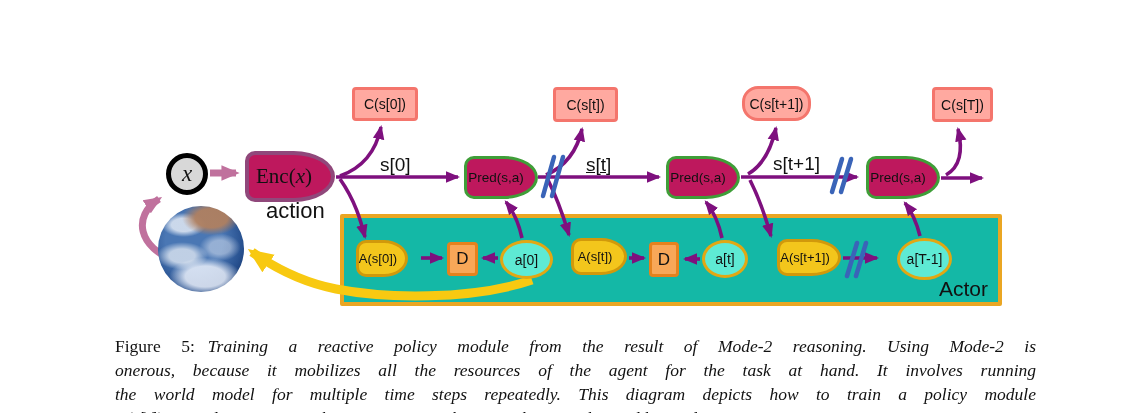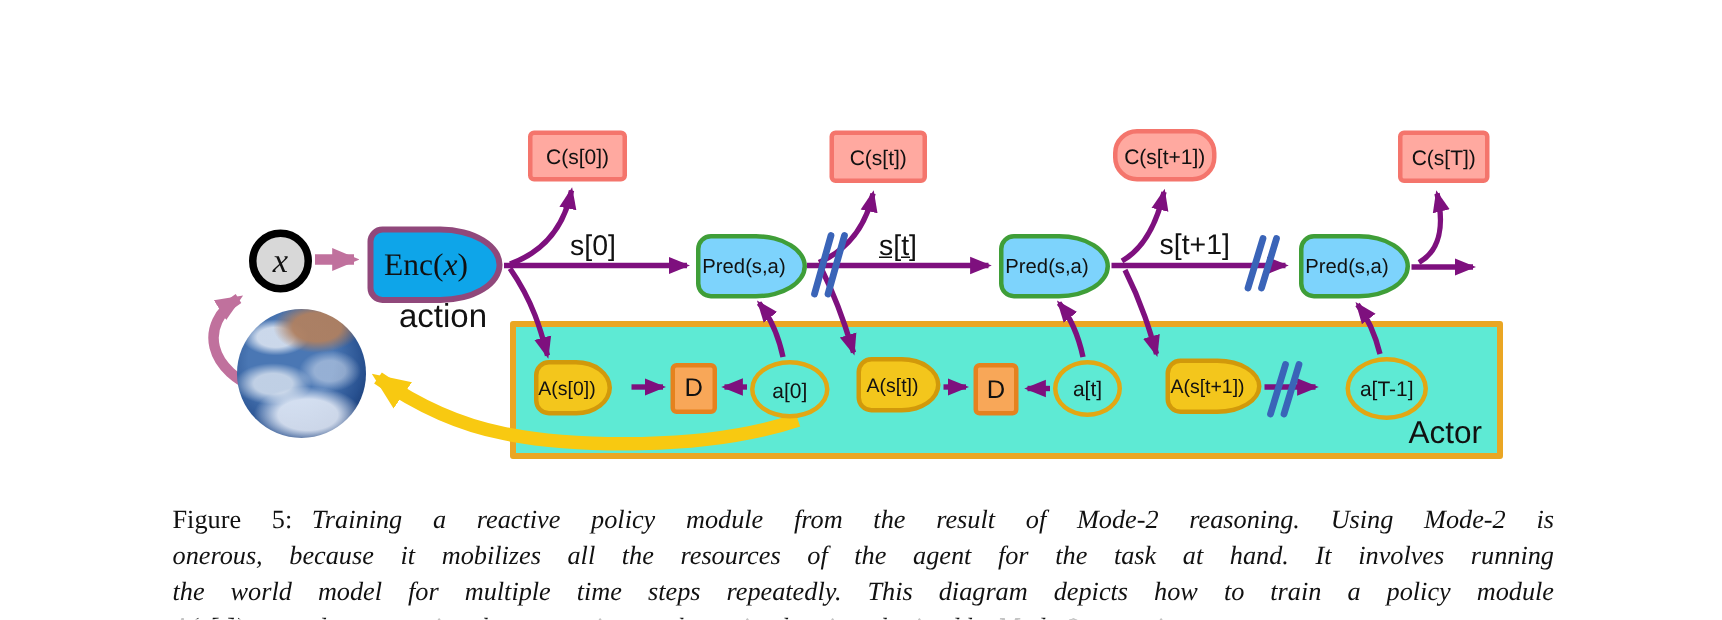--- a/index.html
+++ b/index.html
@@ -9,32 +9,32 @@
 
   .abs{position:absolute;}
   svg.arrows{position:absolute;left:0;top:0;width:1148px;height:413px;pointer-events:none;}
 
   
   .costbox{background:#ffa9a0;border:3px solid #f4756c;border-radius:4px;
            display:flex;align-items:center;justify-content:center;
            font-size:14px;color:#111;}
   .bullet{display:flex;align-items:center;justify-content:center;color:#111;
           border-radius:10px 46% 46% 10px / 10px 50% 50% 10px;}
-  .pred{background:#7dd3fc;border:3px solid #3f9e38;font-size:13.5px;padding-right:10px;}
-  .enc{background:#0ea5e9;border:4px solid #90487b;font-size:21px;padding-right:12px;
+  .pred{background:#be185d;border:3px solid #3f9e38;font-size:13.5px;padding-right:10px;}
+  .enc{background:#be185d;border:4px solid #90487b;font-size:21px;padding-right:12px;
        font-family:"Liberation Serif",serif;}
   .policy{background:#f3c61c;border:3px solid #d1990b;font-size:13px;padding-right:8px;}
   .dbox{background:#f8a758;border:3px solid #e5821e;border-radius:4px;
         display:flex;align-items:center;justify-content:center;font-size:17px;color:#111;}
   .anode{background:#5eead4;border:3px solid #e2a713;border-radius:50%;
          display:flex;align-items:center;justify-content:center;font-size:14px;color:#111;}
   .xnode{background:#d8d8d8;border:5px solid #000;border-radius:50%;
          display:flex;align-items:center;justify-content:center;
          font-family:"Liberation Serif",serif;font-style:italic;font-size:23px;color:#111;}
-  .actorbox{background:#5eead4;border:4px solid #eaa623;border-radius:2px;}
+  .actorbox{background:#14b8a6;border:4px solid #eaa623;border-radius:2px;}
   .actorlabel{position:absolute;right:10px;bottom:1px;font-size:21px;color:#111;}
   .slabel{font-size:19px;color:#111;}
   .actionlabel{font-size:22px;color:#111;}
 
   .earth{border-radius:50%;
     background:
       radial-gradient(ellipse 34% 20% at 62% 14%, rgba(176,128,96,.95) 0 55%, transparent 100%),
       radial-gradient(ellipse 26% 14% at 30% 22%, rgba(235,240,248,.8) 0 55%, transparent 100%),
       radial-gradient(ellipse 30% 16% at 28% 58%, rgba(255,255,255,.65) 0 50%, transparent 100%),
       radial-gradient(ellipse 42% 22% at 55% 82%, rgba(245,248,255,.8) 0 55%, transparent 100%),

